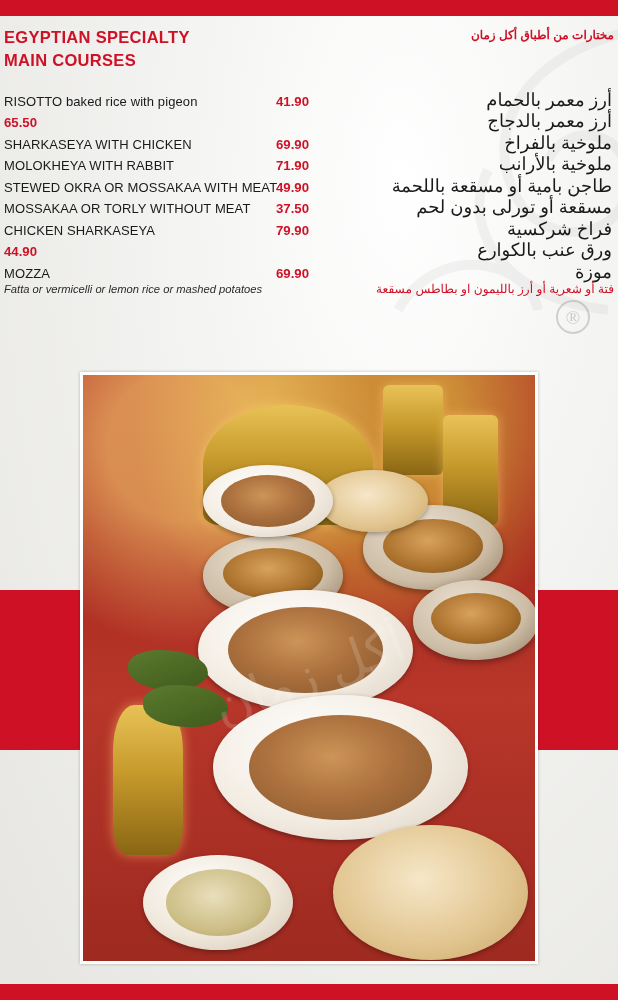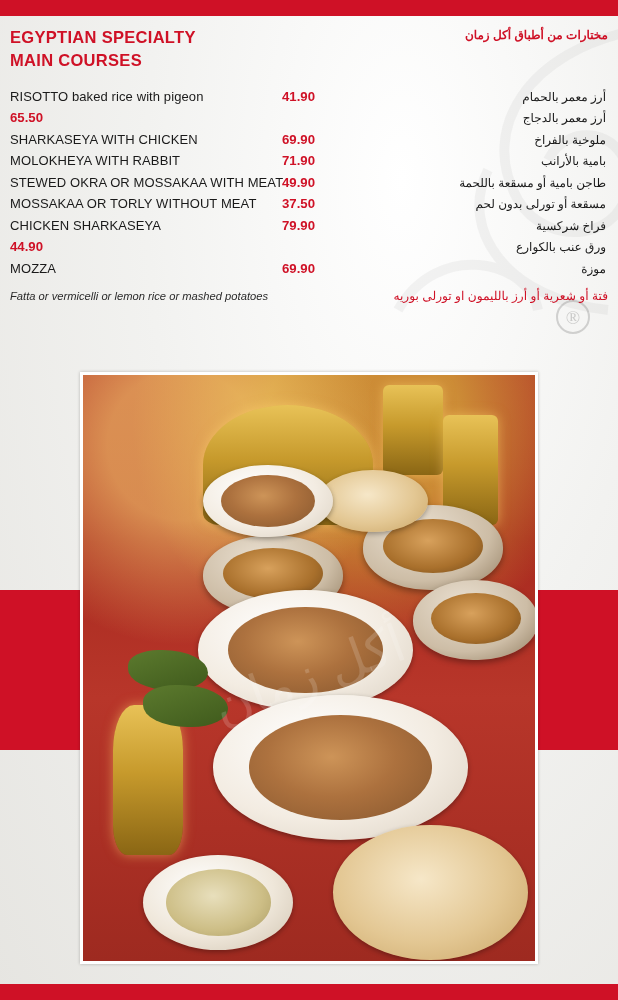--- a/index.html
+++ b/index.html
@@ -33,21 +33,21 @@
   }
   
   .swirl {
     position: absolute; right: -40px; top: 10px;
     width: 380px; height: 330px;
     opacity: 0.10;
     pointer-events: none;
   }
   .menu-wrap {
     position: absolute; top: 26px; left: 0; width: 618px;
-    padding: 0 10px;
+    padding: 0 4px;
   }
   .heading-row {
     display: flex; justify-content: space-between; align-items: flex-start;
   }
   .heading-en {
     color: #cf1126;
     font-size: 16.5px;
     font-weight: bold;
     letter-spacing: 0.3px;
     line-height: 1.42;
@@ -79,28 +79,28 @@
     width: 58px;
     font-size: 13.2px;
     font-weight: bold;
     color: #cf1126;
     text-align: left;
   }
   .item-ar {
     flex: 1;
     direction: rtl;
     text-align: right;
-    font-size: 12px;
+    font-size: 18px;
     color: #1a1a1a;
     padding-right: 2px;
   }
   .note-row {
     display: flex;
     align-items: baseline;
-    margin-top: 7px;
+    margin-top: 0;
   }
   .note-en {
     width: 330px;
     font-size: 11.2px;
     font-style: italic;
     color: #2a2a2a;
   }
   .note-ar {
     flex: 1;
     direction: rtl;
@@ -249,21 +249,21 @@
 
       <div class="item-row">
         <div class="item-en">SHARKASEYA WITH CHICKEN</div>
         <div class="item-price">69.90</div>
         <div class="item-ar">ملوخية بالفراخ</div>
       </div>
 
       <div class="item-row">
         <div class="item-en">MOLOKHEYA WITH RABBIT</div>
         <div class="item-price">71.90</div>
-        <div class="item-ar">بامية بالأرانب</div>
+        <div class="item-ar">ملوخية بالأرانب</div>
       </div>
 
       <div class="item-row">
         <div class="item-en">STEWED OKRA OR MOSSAKAA WITH MEAT</div>
         <div class="item-price">49.90</div>
         <div class="item-ar">طاجن بامية أو مسقعة باللحمة</div>
       </div>
 
       <div class="item-row">
         <div class="item-en">MOSSAKAA OR TORLY WITHOUT MEAT</div>
@@ -283,21 +283,21 @@
       </div>
 
       <div class="item-row">
         <div class="item-en">MOZZA</div>
         <div class="item-price">69.90</div>
         <div class="item-ar">موزة</div>
       </div>
 
       <div class="note-row">
         <div class="note-en">Fatta or vermicelli or lemon rice or mashed potatoes</div>
-        <div class="note-ar">فتة أو شعرية أو أرز بالليمون او تورلى بوريه</div>
+        <div class="note-ar">فتة أو شعرية أو أرز بالليمون او بطاطس مسقعة</div>
       </div>
 
     </div>
   </div>
 
   <div class="photo-frame">
     <div class="photo">
       <div class="lantern" style="left:120px; top:30px; width:170px; height:120px; border-radius:50% 50% 10% 10%;"></div>
       <div class="lantern" style="left:300px; top:10px; width:60px; height:90px;"></div>
       <div class="lantern" style="left:360px; top:40px; width:55px; height:110px;"></div>

